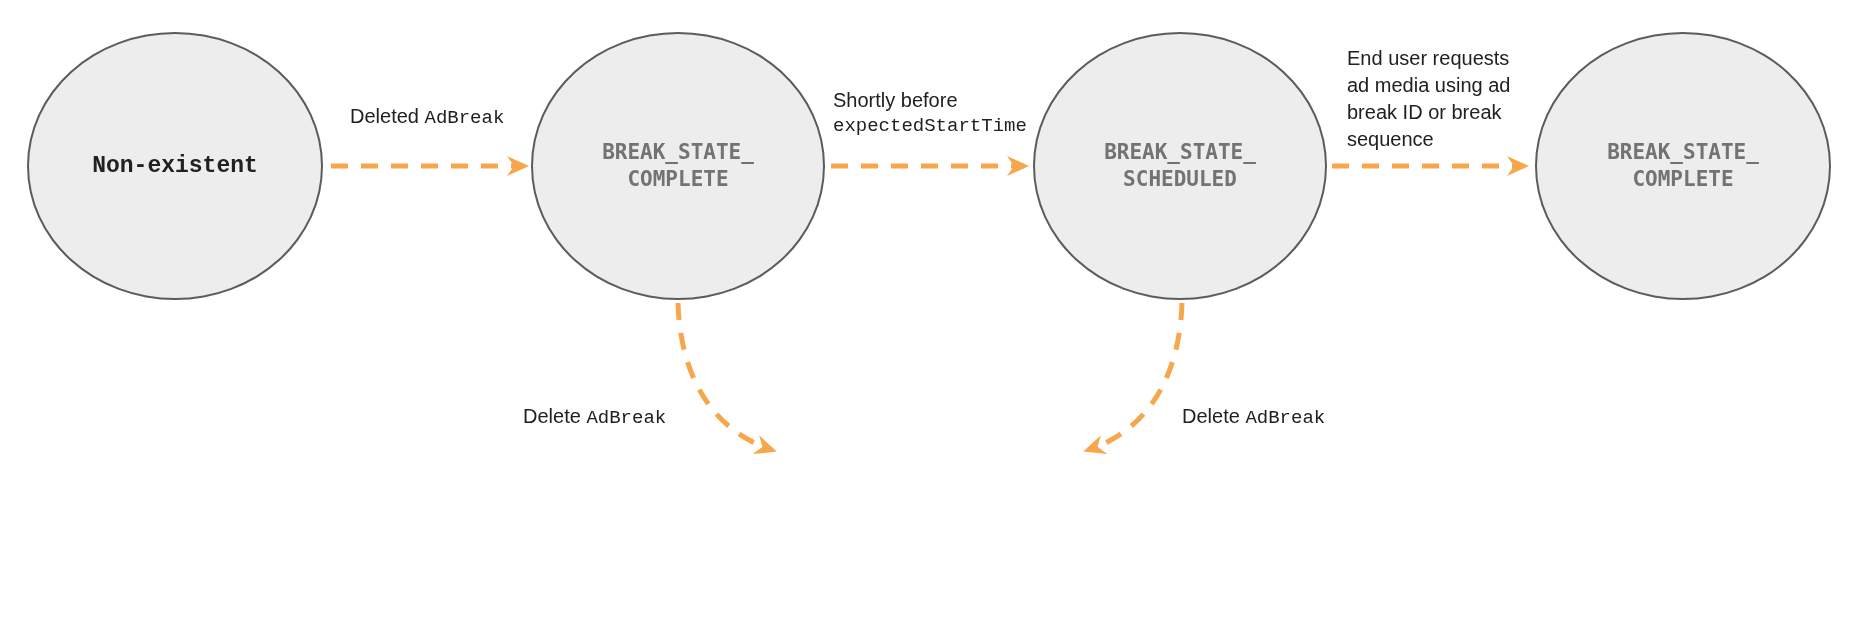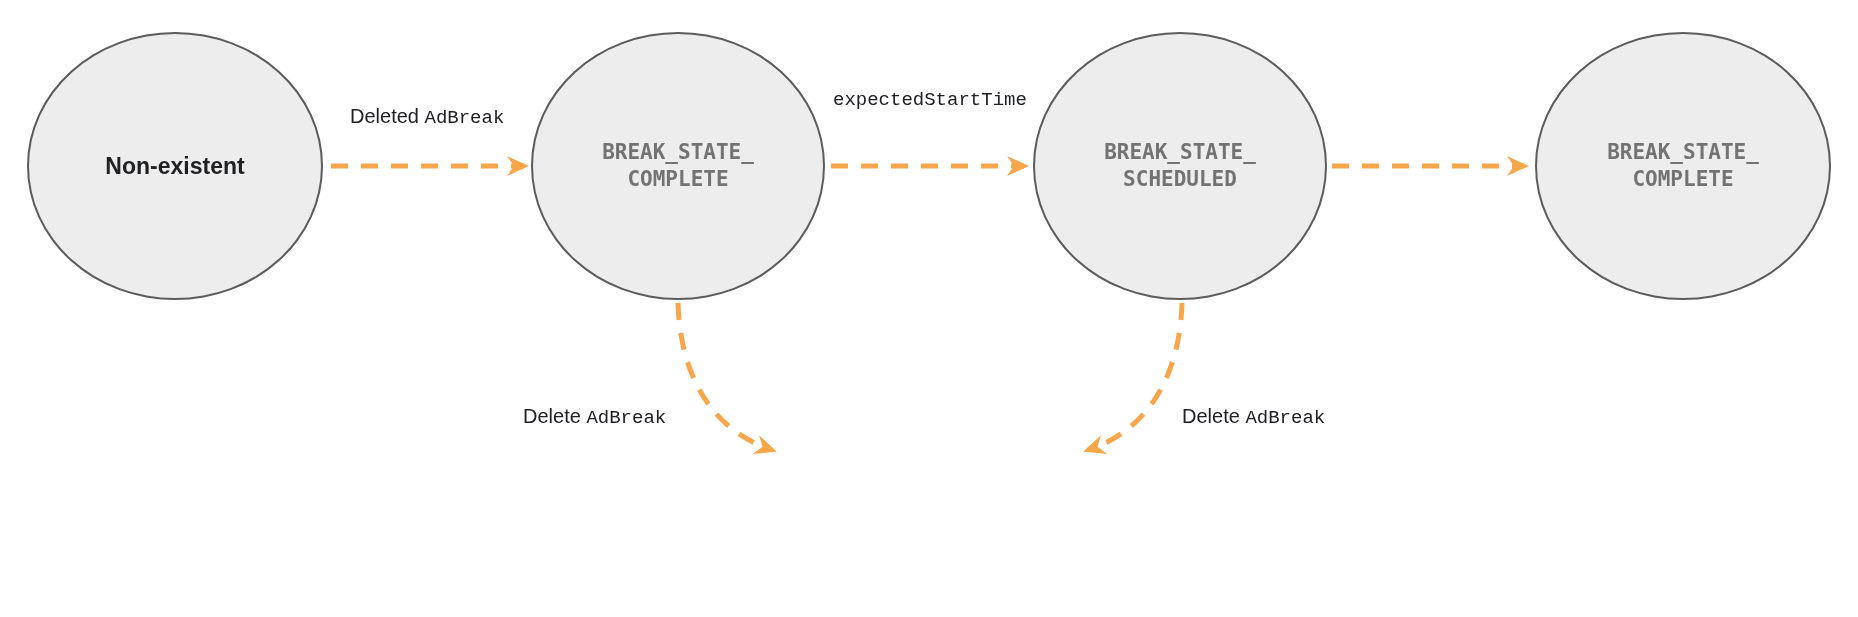--- a/index.html
+++ b/index.html
@@ -32,21 +32,21 @@
     background:var(--node-fill);
     border:2px solid var(--node-border);
     display:flex;
     flex-direction:column;
     align-items:center;
     justify-content:center;
     text-align:center;
     color:var(--text);
   }
   .node.sans{
-    font-family:Liberation Sans, sans-serif;
+    font-family:Liberation Mono, monospace;
     font-weight:700;
     font-size:23px;
   }
   .node.mono{
     font-family:"DejaVu Sans Mono","Liberation Mono",monospace;
     font-weight:700;
     font-size:21px;
     line-height:27px;
     color:#737373;
     letter-spacing:0px;
@@ -101,23 +101,30 @@
     <span>BREAK_STATE_</span>
     <span>COMPLETE</span>
   </div>
 
 
   <div class="tlabel" style="left:350px;top:103px;">
     <span class="sans">Deleted </span><span class="code">AdBreak</span>
   </div>
 
   <div class="tlabel" style="left:833px;top:87px;">
+    <div class="sans">Shortly before</div>
     <div class="code">expectedStartTime</div>
   </div>
 
+  <div class="tlabel multiline" style="left:1347px;top:45px;">
+    <div>End user requests</div>
+    <div>ad media using ad</div>
+    <div>break ID or break</div>
+    <div>sequence</div>
+  </div>
 
   <div class="tlabel" style="left:523px;top:403px;">
     <span class="sans">Delete </span><span class="code">AdBreak</span>
   </div>
 
   <div class="tlabel" style="left:1182px;top:403px;">
     <span class="sans">Delete </span><span class="code">AdBreak</span>
   </div>
 
 </div>

